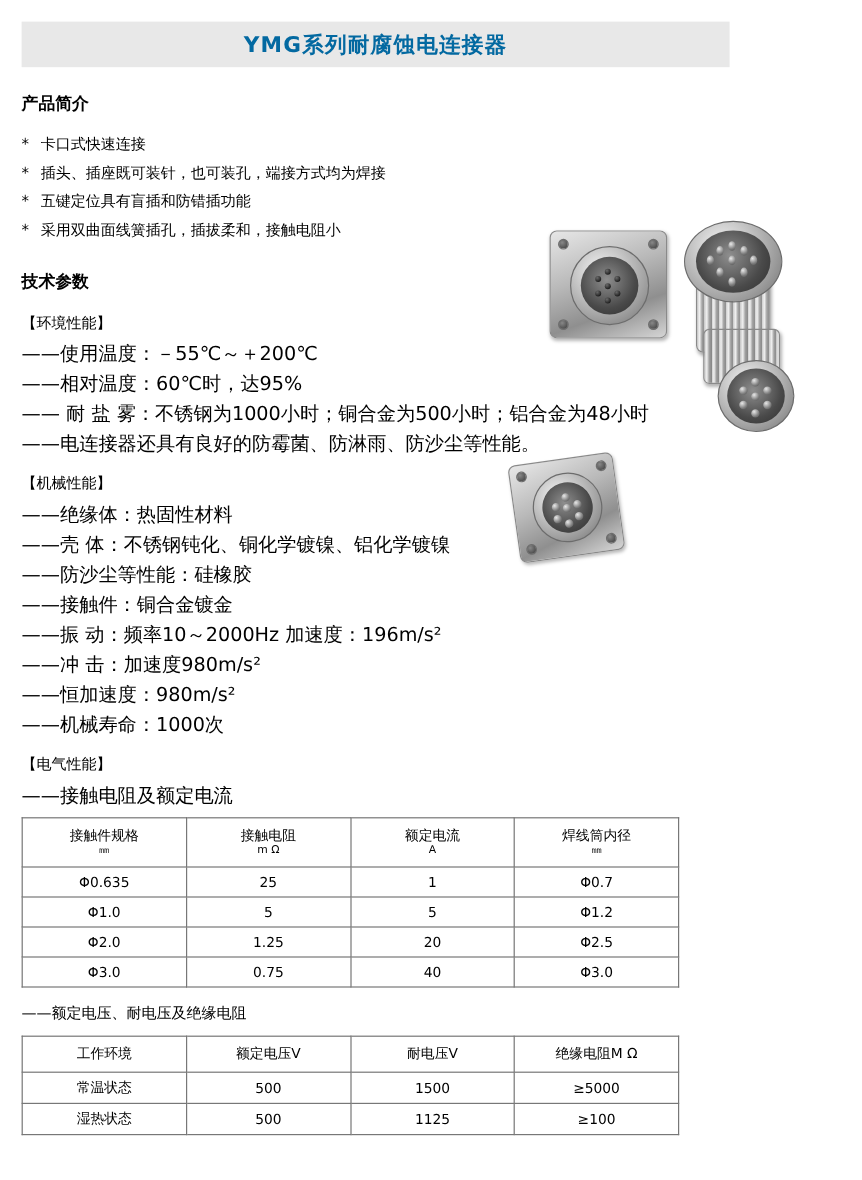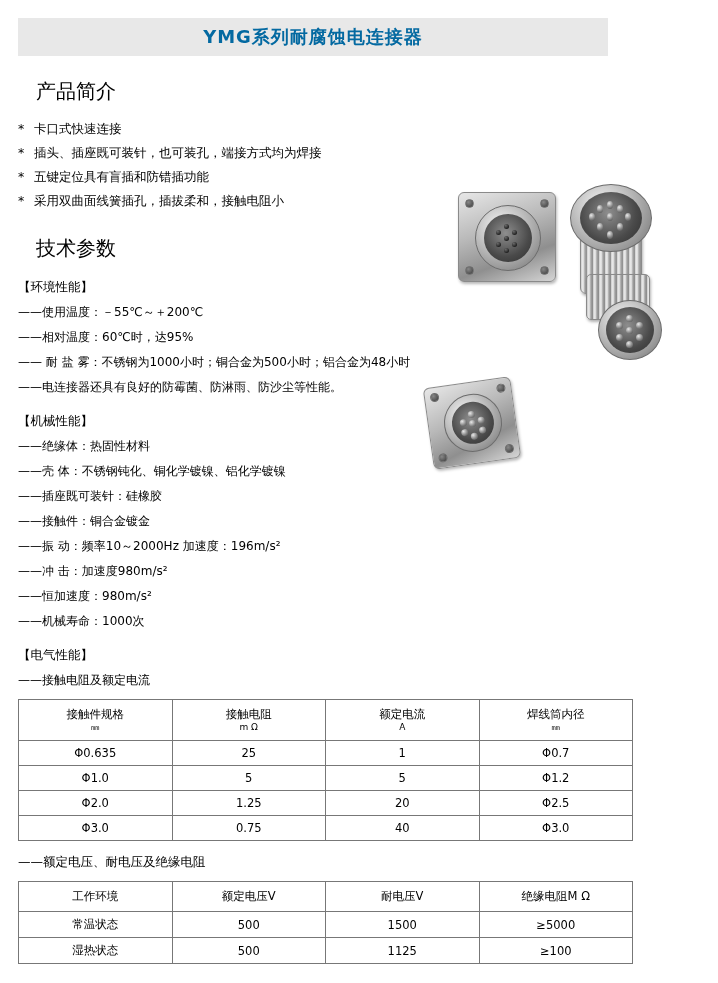--- a/index.html
+++ b/index.html
@@ -33,23 +33,23 @@
     font-size: 18px;
     font-weight: bold;
     letter-spacing: 1px;
     color: #0369a1;
   }
   .content {
     padding: 0 18px;
     position: relative;
   }
   h2.section {
-    font-size: 20px;
-    font-weight: normal;
-    margin: 22px 0 12px 18px;
+    font-size: 14px;
+    font-weight: bold;
+    margin: 22px 0 12px 0;
   }
   .bullets {
     margin: 0;
     padding: 0;
     list-style: none;
     width: 360px;
   }
   .bullets li {
     font-size: 12.5px;
     line-height: 24px;
@@ -105,33 +105,33 @@
   .pin {
     position: absolute;
     border-radius: 50%;
     background: radial-gradient(circle at 35% 30%, #e8e8e8, #7e7e7e 60%, #4a4a4a);
   }
   .pin.dark {
     background: radial-gradient(circle at 35% 30%, #6a6a6a, #202020 70%);
   }
 
   .param-line {
-    font-size: 12px;
+    font-size: 16px;
     line-height: 25px;
     white-space: nowrap;
   }
   .param-group-title {
     font-size: 12.5px;
     line-height: 26px;
     margin-top: 8px;
   }
 
   table.spec {
     border-collapse: collapse;
-    width: 615px;
+    width: 548px;
     margin-top: 6px;
     table-layout: fixed;
   }
   table.spec td, table.spec th {
     border: 1px solid #777;
     text-align: center;
     font-size: 11.5px;
     font-weight: normal;
     padding: 5px 2px;
   }
@@ -173,21 +173,21 @@
 
     <div class="param-group-title">【环境性能】</div>
     <div class="param-line">——使用温度：－55℃～＋200℃</div>
     <div class="param-line">——相对温度：60℃时，达95%</div>
     <div class="param-line">—— 耐  盐  雾：不锈钢为1000小时；铜合金为500小时；铝合金为48小时</div>
     <div class="param-line">——电连接器还具有良好的防霉菌、防淋雨、防沙尘等性能。</div>
 
     <div class="param-group-title">【机械性能】</div>
     <div class="param-line">——绝缘体：热固性材料</div>
     <div class="param-line">——壳   体：不锈钢钝化、铜化学镀镍、铝化学镀镍</div>
-    <div class="param-line">——插座既可装针：硅橡胶</div>
+    <div class="param-line">——防沙尘等性能：硅橡胶</div>
     <div class="param-line">——接触件：铜合金镀金</div>
     <div class="param-line">——振   动：频率10～2000Hz   加速度：196m/s²</div>
     <div class="param-line">——冲   击：加速度980m/s²</div>
     <div class="param-line">——恒加速度：980m/s²</div>
     <div class="param-line">——机械寿命：1000次</div>
 
     <div class="param-group-title">【电气性能】</div>
     <div class="param-line">——接触电阻及额定电流</div>
 
     <table class="spec">

